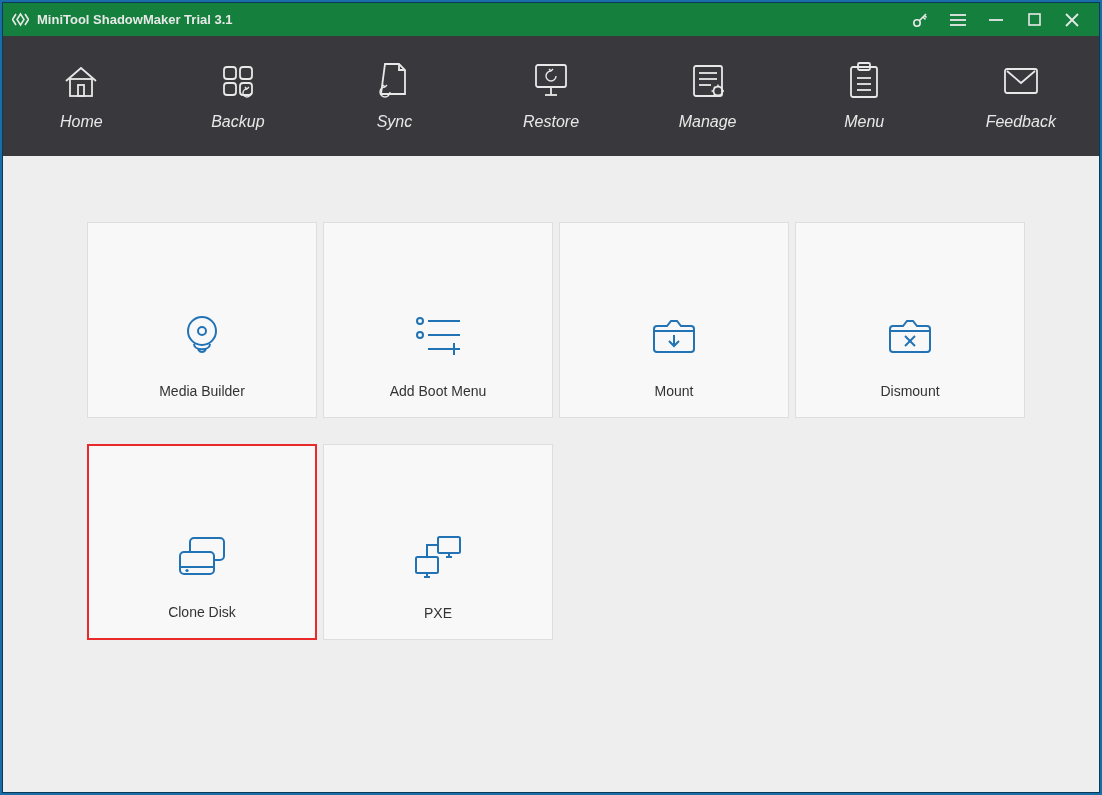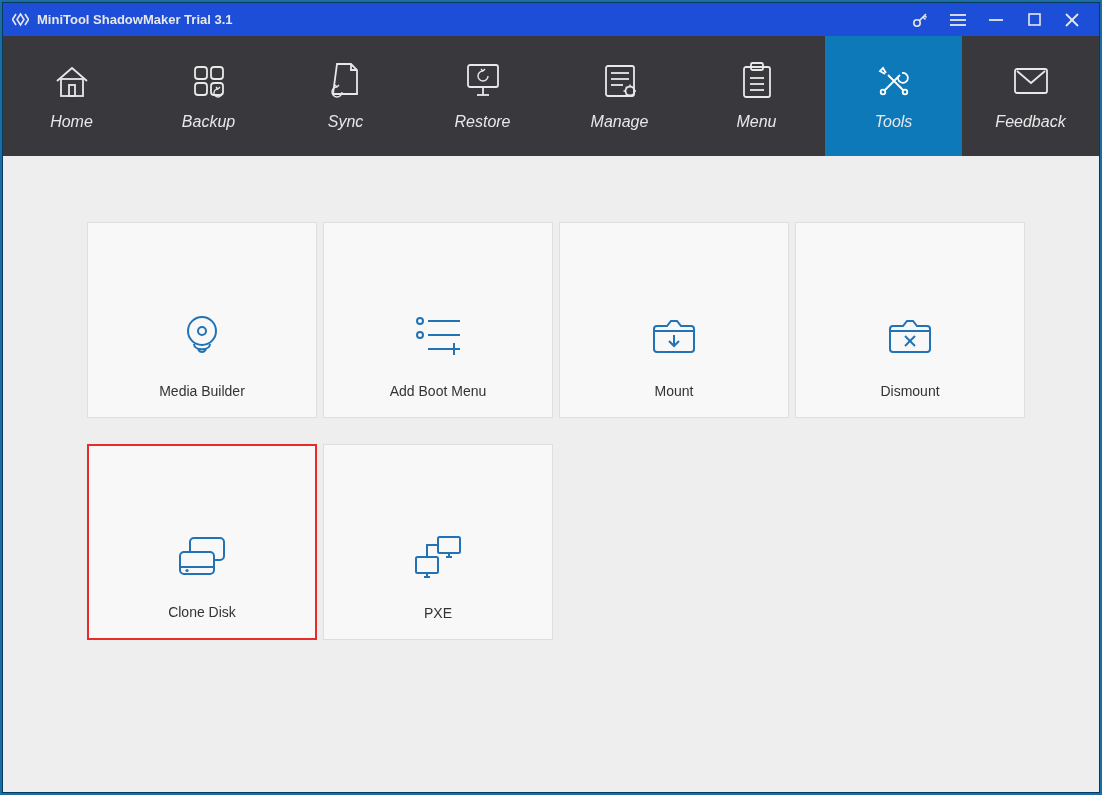--- a/index.html
+++ b/index.html
@@ -14,21 +14,21 @@
   width: 1098px;
   height: 791px;
   margin: 2px;
   background: #eeeeee;
   border: 1px solid #0a3a5a;
   display: flex;
   flex-direction: column;
 }
 .titlebar {
   height: 33px;
-  background: #1d4ed8;
+  background: #15803d;
   display: flex;
   align-items: center;
   padding: 0 8px;
   color: #e8e8e8;
 }
 .titlebar .logo {
   width: 18px; height: 18px;
   margin-right: 8px;
   display: flex; align-items: center; justify-content: center;
 }
@@ -213,31 +213,20 @@
       <span class="nicon">
         <svg width="34" height="40" viewBox="0 0 34 40" fill="none" stroke="#e8e8e8" stroke-width="1.8">
           <rect x="4" y="6" width="26" height="30" rx="2"></rect>
             <rect x="11" y="2" width="12" height="7" rx="1.5"></rect>
           <line x1="10" y1="17" x2="24" y2="17"></line>
             <line x1="10" y1="23" x2="24" y2="23"></line>
             <line x1="10" y1="29" x2="24" y2="29"></line>
         </svg>
       </span>
       <span>Menu</span>
-    </div>
-    <div class="nav-item active">
-      <span class="nicon">
-        <svg width="40" height="40" viewBox="0 0 40 40" fill="none" stroke="#ffffff" stroke-width="1.8">
-          <path d="M10 30 L26 14 M28 12 a5 5 0 1 1 -4 4"></path>
-          <path d="M30 30 L14 14 M12 12 l-3 -5 l-3 3 l5 3"></path>
-          <circle cx="9" cy="31" r="2.3"></circle>
-            <circle cx="31" cy="31" r="2.3"></circle>
-        </svg>
-      </span>
-      <span>Tools</span>
     </div>
     <div class="nav-item">
       <span class="nicon">
         <svg width="40" height="30" viewBox="0 0 40 30" fill="none" stroke="#e8e8e8" stroke-width="1.8">
           <rect x="4" y="3" width="32" height="24" rx="2"></rect>
             <path d="M6 5 L20 17 L34 5"></path>
         </svg>
       </span>
       <span>Feedback</span>
     </div>

